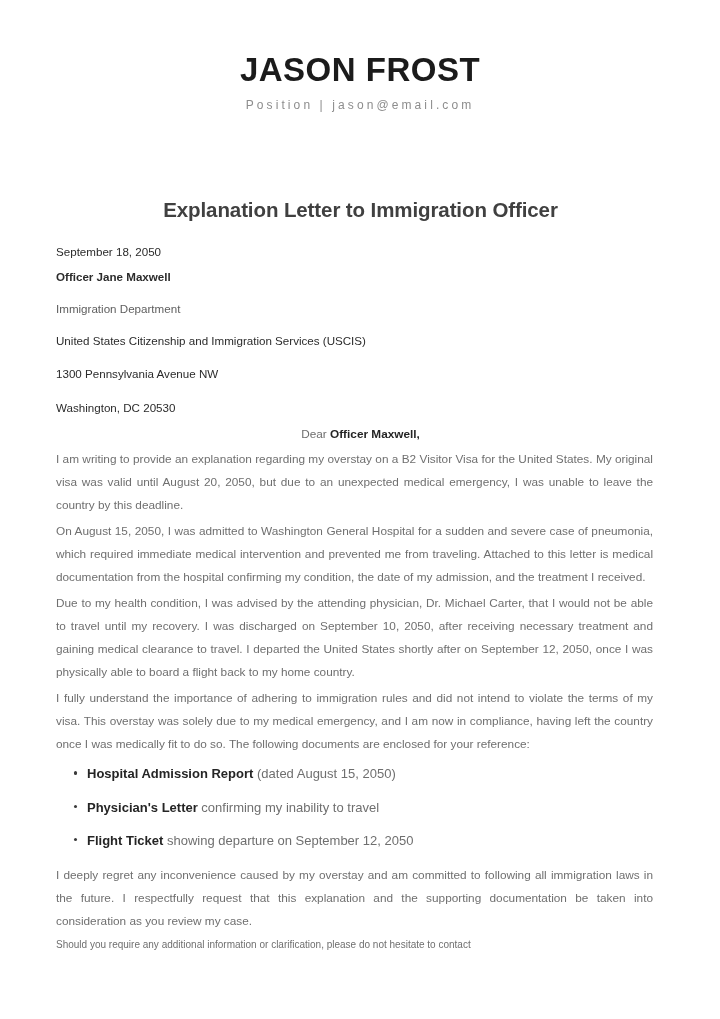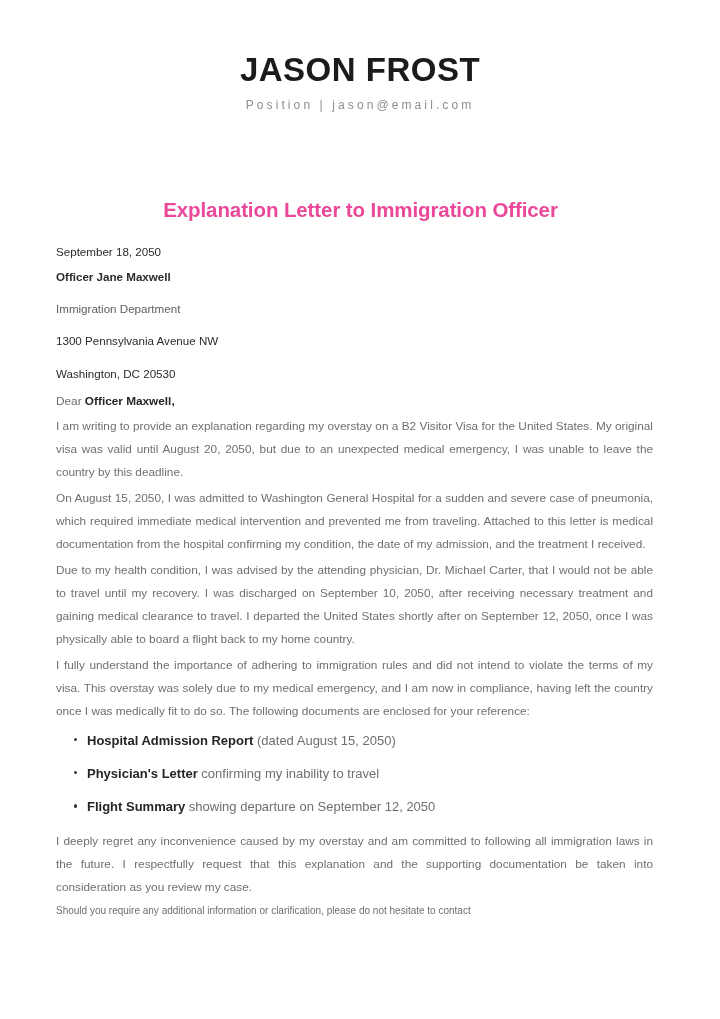--- a/index.html
+++ b/index.html
@@ -50,21 +50,21 @@
   
   .doc-body {
     padding: 0 55px 0 56px;
     margin-top: 86px;
   }
 
   .doc-title {
     text-align: center;
     font-size: 20.5px;
     font-weight: 700;
-    color: #ec4899;
+    color: #404040;
     margin: 0 0 22px 0;
     letter-spacing: -0.1px;
   }
 
   .meta-line {
     font-size: 11.6px;
     font-weight: 400;
     color: #2b2b2b;
     margin: 0 0 12px 0;
     line-height: 1.35;
@@ -79,20 +79,21 @@
   }
   .meta-line.spaced {
     margin-bottom: 18px;
   }
 
   .salutation {
     font-size: 11.8px;
     color: #6d6d6d;
     margin: 0 0 7px 0;
     font-weight: 400;
+    text-align: center;
   }
   .salutation b {
     color: #252525;
     font-weight: 700;
   }
 
   .para {
     font-size: 11.8px;
     line-height: 1.95;
     color: #6f6f6f;
@@ -153,41 +154,42 @@
     <p class="lh-sub">Position | jason@email.com</p>
   </header>
 
   <main class="doc-body">
 
     <h2 class="doc-title">Explanation Letter to Immigration Officer</h2>
 
     <p class="meta-line tight">September 18, 2050</p>
     <p class="meta-line italic" style="font-style:normal;font-weight:700;color:#2b2b2b;margin-bottom:16px;">Officer Jane Maxwell</p>
     <p class="meta-line italic">Immigration Department</p>
+    <p class="meta-line spaced">United States Citizenship and Immigration Services (USCIS)</p>
     <p class="meta-line spaced">1300 Pennsylvania Avenue NW</p>
     <p class="meta-line">Washington, DC 20530</p>
 
     <p class="salutation">
       <span>Dear </span><b>Officer Maxwell,</b>
     </p>
 
     <p class="para">I am writing to provide an explanation regarding my overstay on a B2 Visitor Visa for the United States. My original visa was valid until August 20, 2050, but due to an unexpected medical emergency, I was unable to leave the country by this deadline.</p>
     <p class="para">On August 15, 2050, I was admitted to Washington General Hospital for a sudden and severe case of pneumonia, which required immediate medical intervention and prevented me from traveling. Attached to this letter is medical documentation from the hospital confirming my condition, the date of my admission, and the treatment I received.</p>
     <p class="para">Due to my health condition, I was advised by the attending physician, Dr. Michael Carter, that I would not be able to travel until my recovery. I was discharged on September 10, 2050, after receiving necessary treatment and gaining medical clearance to travel. I departed the United States shortly after on September 12, 2050, once I was physically able to board a flight back to my home country.</p>
     <p class="para">I fully understand the importance of adhering to immigration rules and did not intend to violate the terms of my visa. This overstay was solely due to my medical emergency, and I am now in compliance, having left the country once I was medically fit to do so. The following documents are enclosed for your reference:</p>
 
     <ul class="doc-list">
       <li>
         <b>Hospital Admission Report</b><span> (dated August 15, 2050)</span>
       </li>
       <li>
         <b>Physician's Letter</b><span> confirming my inability to travel</span>
       </li>
       <li>
-        <b>Flight Summary</b><span> showing departure on September 12, 2050</span>
+        <b>Flight Ticket</b><span> showing departure on September 12, 2050</span>
       </li>
     </ul>
 
     <p class="para last">I deeply regret any inconvenience caused by my overstay and am committed to following all immigration laws in the future. I respectfully request that this explanation and the supporting documentation be taken into consideration as you review my case.</p>
     <p class="clipped-line">Should you require any additional information or clarification, please do not hesitate to contact</p>
 
   </main>
 </div>
 
 </body></html>

